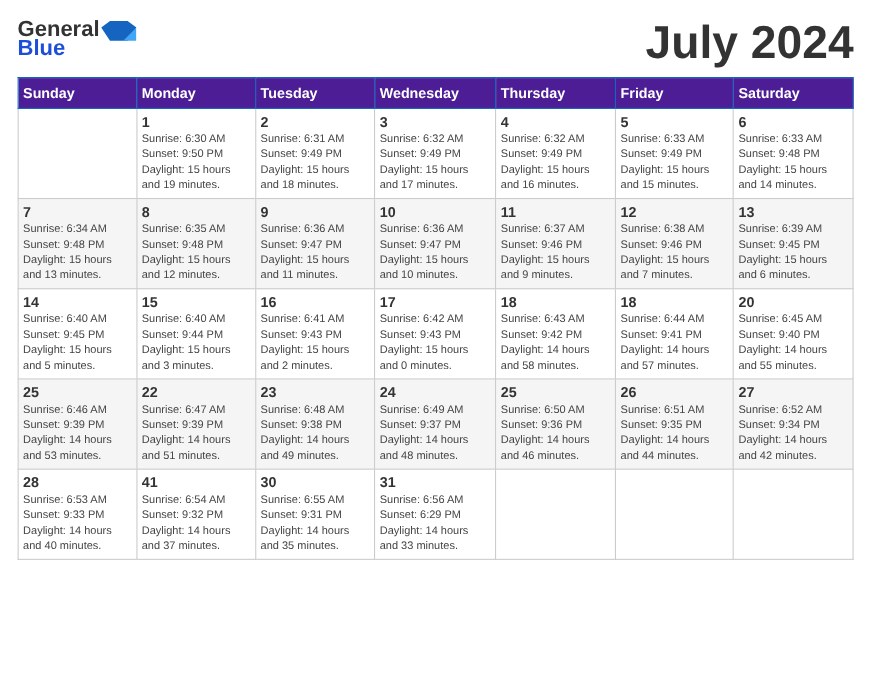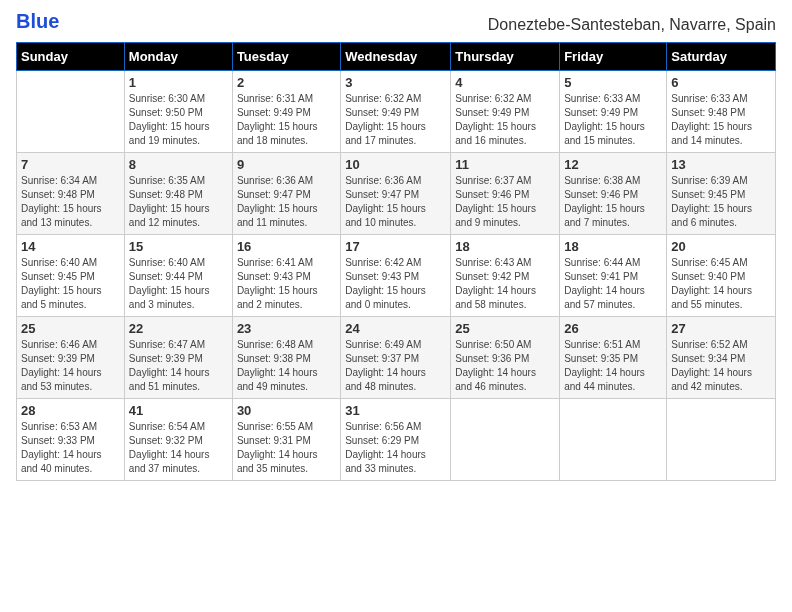--- a/index.html
+++ b/index.html
@@ -48,21 +48,21 @@
       font-size: 16px;
       color: #333;
       font-weight: normal;
     }
     table {
       width: 100%;
       border-collapse: collapse;
       font-size: 11px;
     }
     thead tr th {
-      background-color: #000000;
+      background-color: #4c1d95;
       color: #fff;
       padding: 6px 4px;
       text-align: left;
       font-size: 13px;
       font-weight: bold;
       border: 1px solid #1565c0;
     }
     tbody tr td {
       border: 1px solid #ccc;
       vertical-align: top;
@@ -90,24 +90,31 @@
     }
     .empty-cell {
       background-color: #fff !important;
     }
   </style>
 </head>
 <body>
 
 <div class="header-area">
   <div class="logo">
+    <div class="logo-row">
+      <span class="logo-text-general">General</span>
+      <svg width="32" height="22" viewBox="0 0 32 22" style="margin-left:2px;">
+        <polygon points="8,20 24,20 32,8 24,2 8,2 0,8" fill="#1565c0"></polygon>
+        <polygon points="20,20 32,8 32,20" fill="#42a5f5"></polygon>
+      </svg>
+    </div>
     <span class="logo-text-blue" style="margin-top:-6px;">Blue</span>
   </div>
   <div class="title-area">
-    <div class="location-title">Doneztebe-Santesteban, Navarre, Spain</div>
+    <div class="month-title">July 2024</div>
   </div>
 </div>
 
 <table>
   <thead>
     <tr id="thead-row">
     <th>Sunday</th>
         <th>Monday</th>
         <th>Tuesday</th>
         <th>Wednesday</th>

